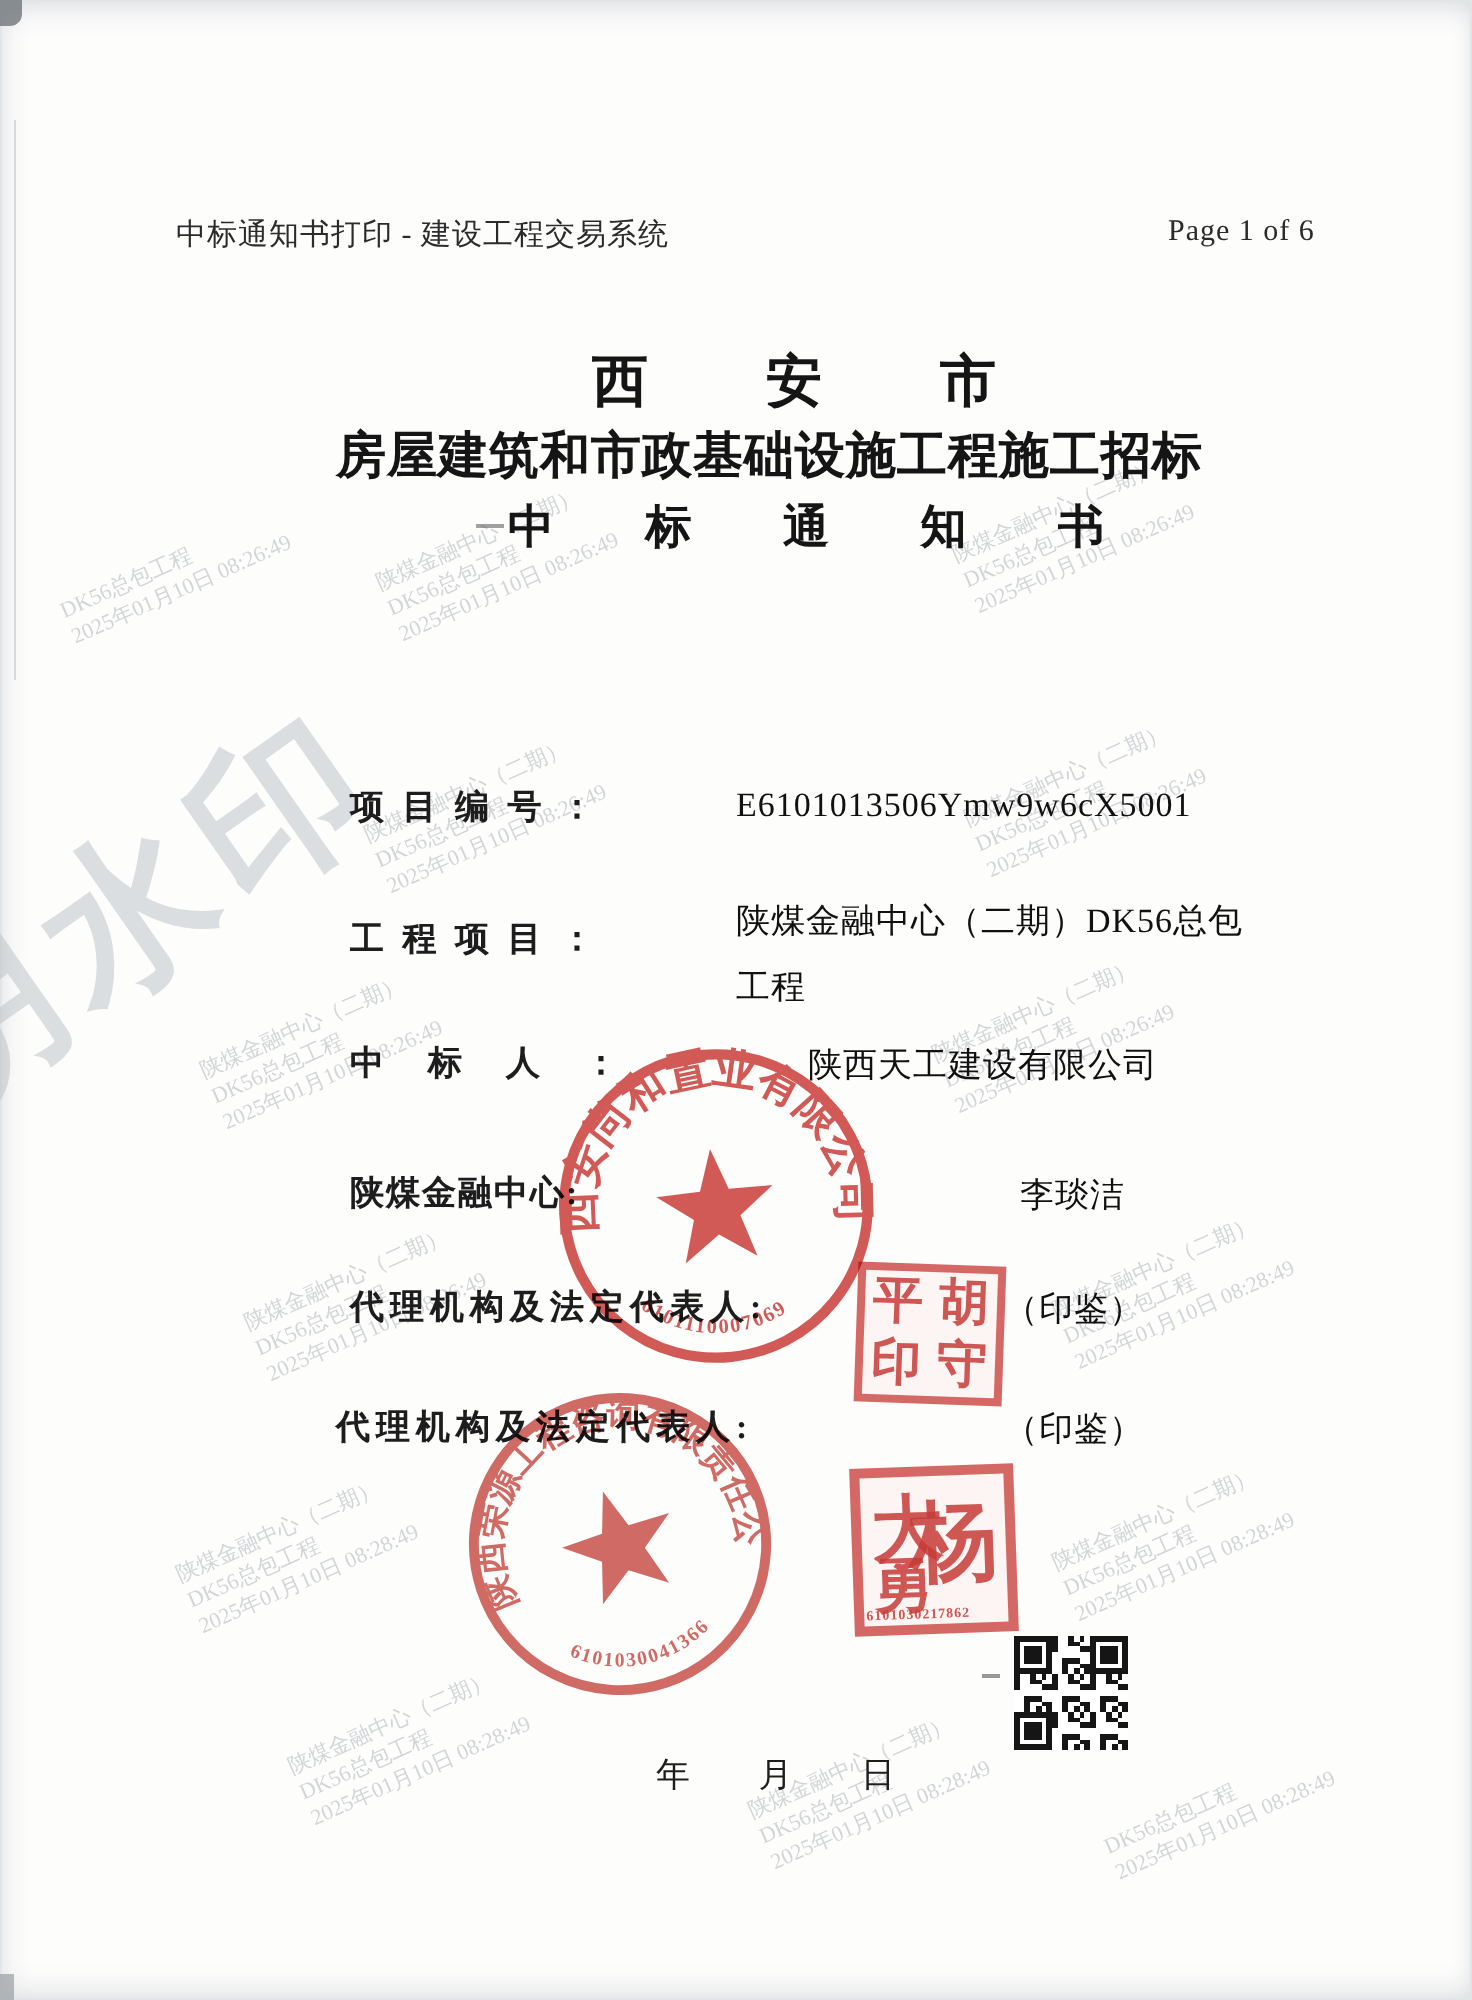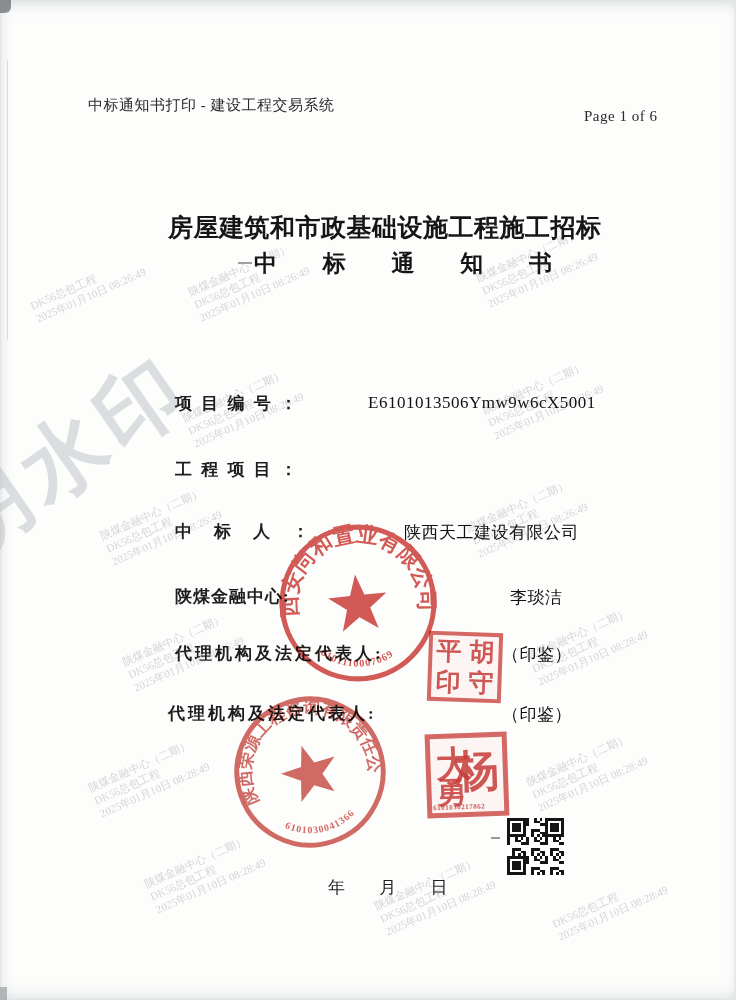--- a/index.html
+++ b/index.html
@@ -120,30 +120,32 @@
     </div>
 
   <div class="abs wm-big" style="left:-46px;top:478px">明水印</div>
 
   <div class="abs corner-tl"></div>
   <div class="abs corner-bl"></div>
   <div class="abs crease"></div>
   <div class="abs dash" style="left:238px;top:262px;width:14px;height:2px;opacity:.55"></div>
   <div class="abs dash" style="left:491px;top:837px;width:9px;height:2px;opacity:.6"></div>
 
-  <div class="abs hdr" style="left:88px;top:96px">中标通知书打印 - 建设工程交易系统</div>
+  <div class="abs hdr" style="left:88px;top:108px">中标通知书打印 - 建设工程交易系统</div>
   <div class="abs hdr" style="left:584px;top:108px">Page 1 of 6</div>
 
+  <div class="abs t1" style="left:296px;top:172px">西 安 市</div>
   <div class="abs t2" style="left:168px;top:211px">房屋建筑和市政基础设施工程施工招标</div>
   <div class="abs t3" style="left:254px;top:248px">中 标 通 知 书</div>
 
   <div class="abs flabel" style="left:175px;top:392px">项 目 编 号 ：</div>
   <div class="abs fvalue" style="left:368px;top:393px">E6101013506Ymw9w6cX5001</div>
 
   <div class="abs flabel" style="left:175px;top:458px">工 程 项 目 ：</div>
+  <div class="abs fvalue wrap" style="left:368px;top:444px">陕煤金融中心（二期）DK56总包工程</div>
 
   <div class="abs flabel" style="left:175px;top:520px">中　标　人　：</div>
   <div class="abs fvalue" style="left:404px;top:521px">陕西天工建设有限公司</div>
 
   <div class="abs flabel" style="left:175px;top:585px;letter-spacing:1px">陕煤金融中心:</div>
   <div class="abs fvalue" style="left:510px;top:586px">李琰洁</div>
 
   <div class="abs flabel" style="left:175px;top:642px;letter-spacing:3px">代理机构及法定代表人:</div>
   <div class="abs fvalue" style="left:502px;top:643px">（印鉴）</div>
 

